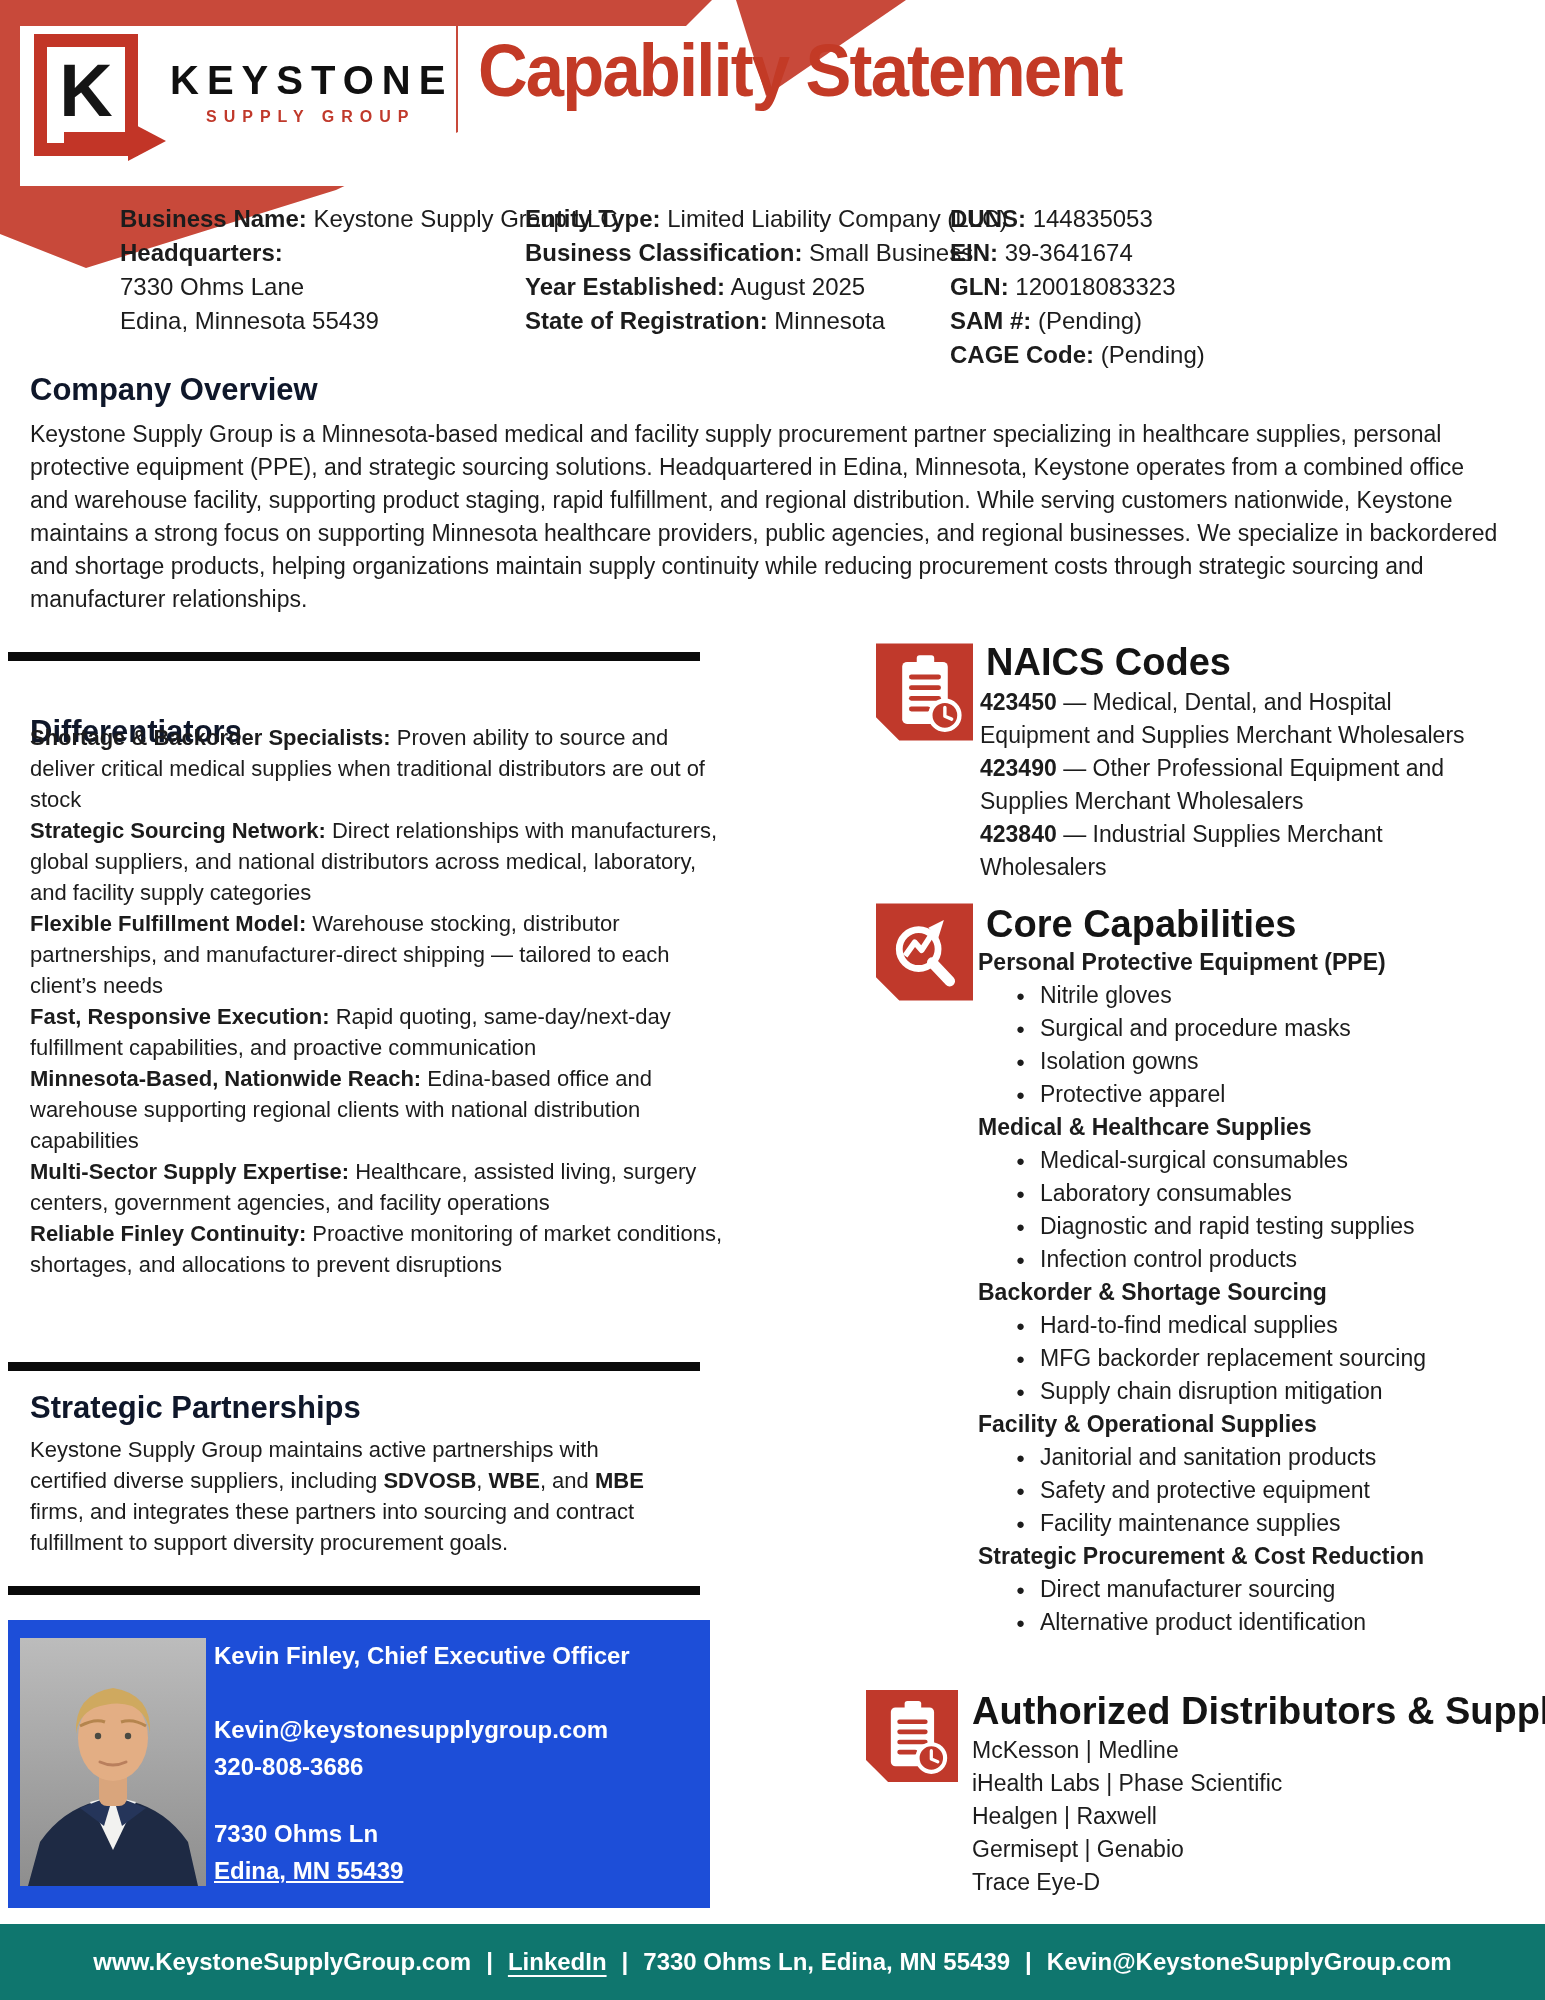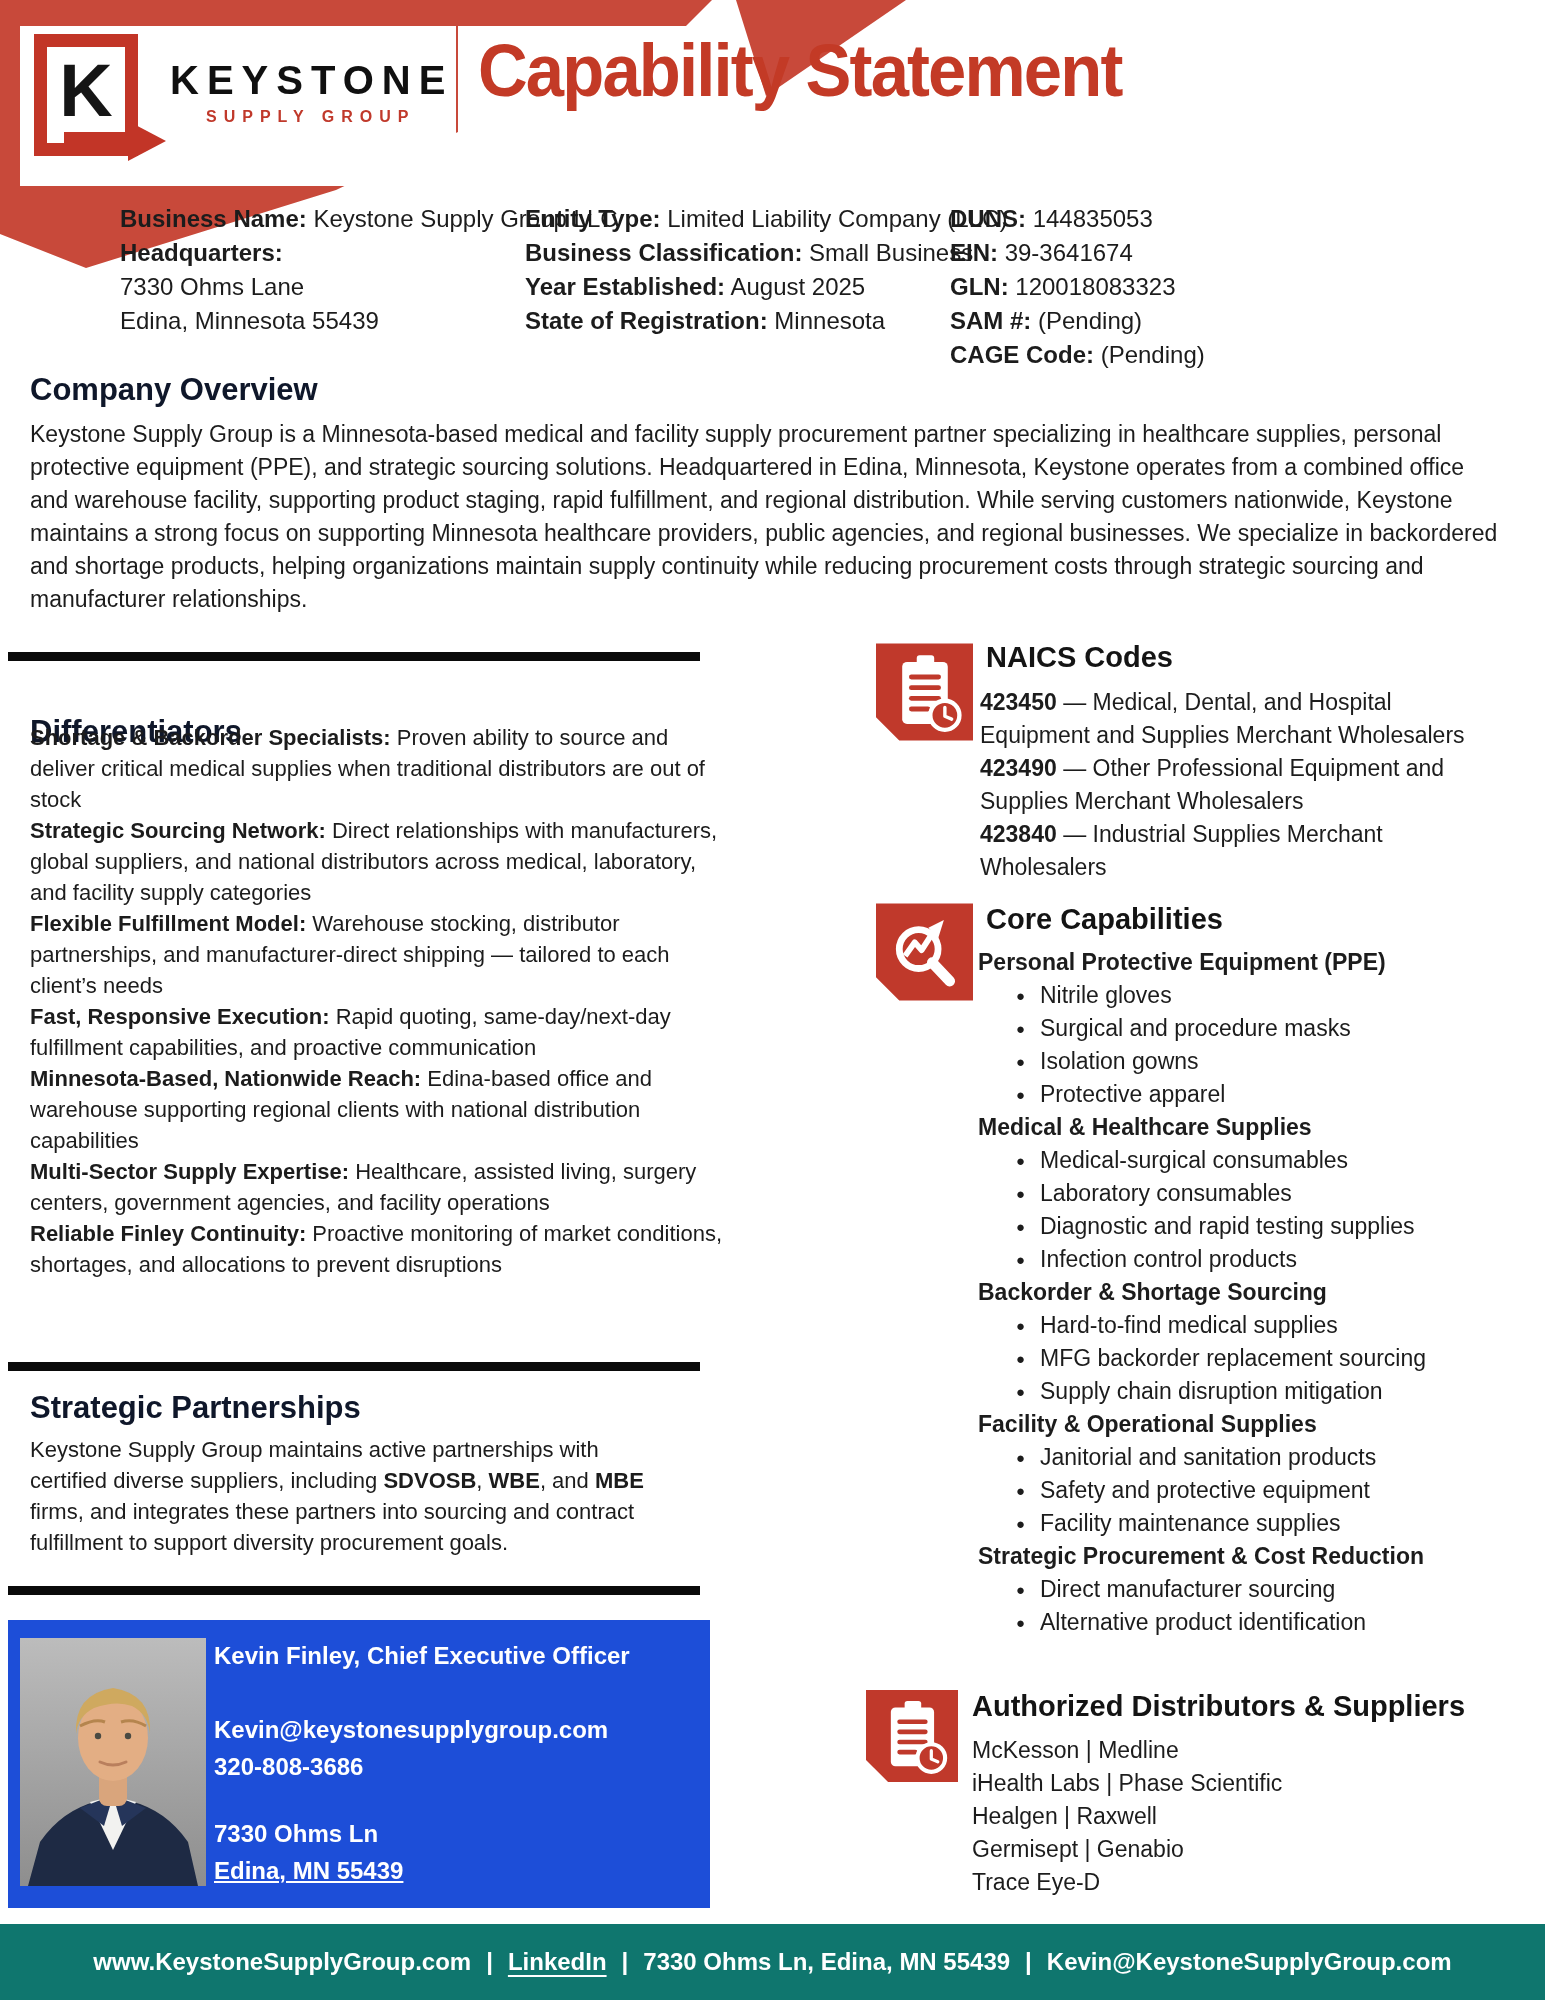--- a/index.html
+++ b/index.html
@@ -51,21 +51,21 @@
   .contact-line { position:absolute; left:206px; color:#fff; font-weight:700; font-size:24px; white-space:nowrap; }
   .c-name  { top:22px; }
   .c-email { top:96px; }
   .c-phone { top:133px; }
   .c-addr1 { top:200px; }
   .c-addr2 { top:237px;text-decoration:underline; }
 
   
   .rc-icon { width:97px; height:100px; }
   .naics-icon { left:876px; top:642px; }
-  .rc-heading { font-size:29px; font-weight:700; color:#141414; white-space:nowrap; }
+  .rc-heading { font-size:38px; font-weight:700; color:#141414; white-space:nowrap; }
   .naics-heading { left:986px; top:641px; }
   .naics-list { left:980px; top:686px; width:528px; font-size:23px; line-height:33px; }
   .naics-code b { font-weight:700; }
   .core-icon { left:876px; top:902px; }
   .core-heading { left:986px; top:903px; }
   .core-list { left:978px; top:946px; width:545px; font-size:23px; line-height:33px; }
   .cap-group-title { font-weight:700; }
   .cap-item { position:relative; padding-left:62px; }
   .cap-item .dot { position:absolute; left:38px; }
   .auth-icon { left:866px; top:1686px; width:92px; height:100px; }

